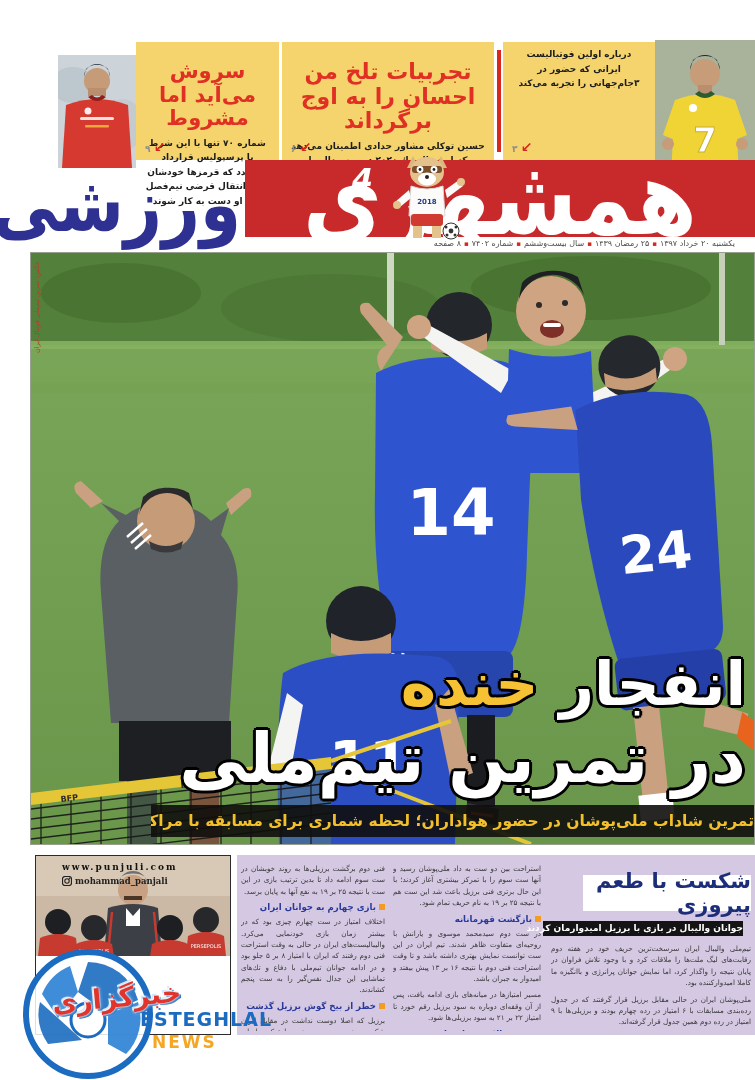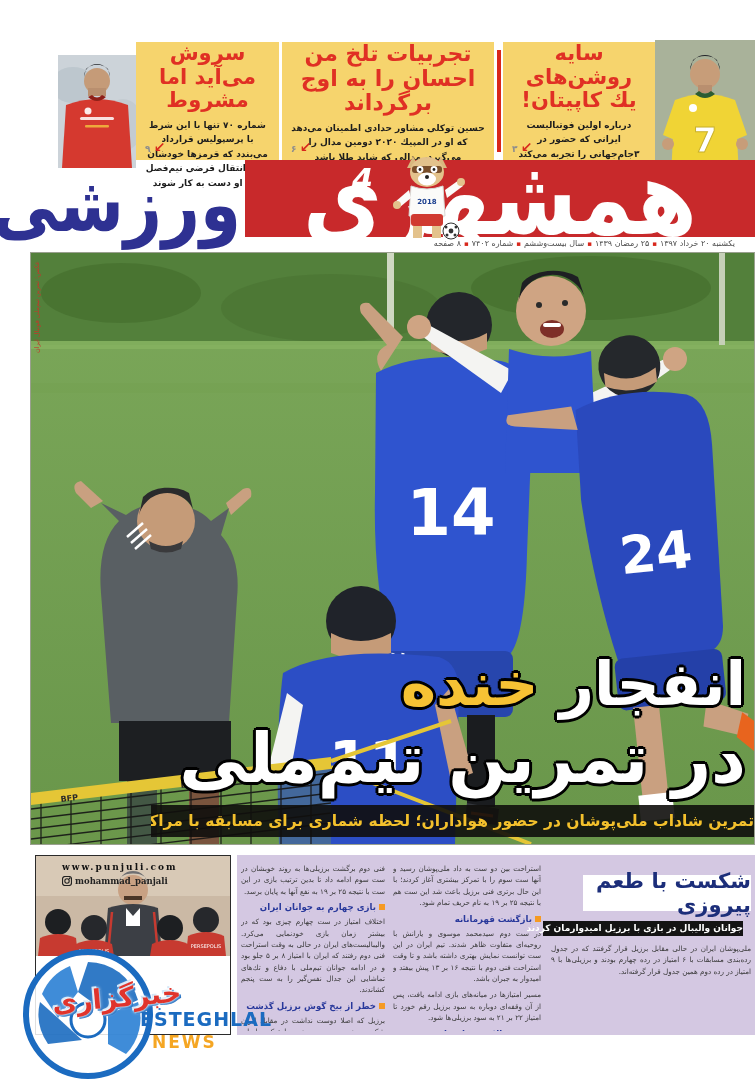--- a/index.html
+++ b/index.html
@@ -2,21 +2,21 @@
 <html lang="fa"><head>
 <meta charset="utf-8">
 <style>
   html,body{margin:0;padding:0;background:#e9e9e9;}
   *{box-sizing:border-box;}
   #paper{position:relative;width:755px;height:1080px;margin:0 auto;background:#fff;
          font-family:"DejaVu Sans",sans-serif;overflow:hidden;}
   .abs{position:absolute;}
   
   .ybox{background:#f6d46d;direction:rtl;text-align:center;}
-  .ybox h2{margin:0 6px 0;font-size:21px;line-height:1.12;color:#e03024;font-weight:bold;}
+  .ybox h2{margin:18px 6px 0;font-size:21px;line-height:1.12;color:#e03024;font-weight:bold;}
   .ybox .dek{margin:5px 9px 0;font-size:9px;font-weight:bold;color:#1d1d1d;line-height:1.62;text-align:center;}
   .pageref{position:absolute;left:9px;bottom:6px;direction:ltr;font-size:9px;color:#8d8d8d;font-weight:bold;}
   .pageref .arr{color:#d8271c;font-size:14px;font-weight:bold;line-height:10px;}
   .redbar{background:#d8271c;}
   
   .mast-red{background:#c8292b;overflow:hidden;text-align:center;}
   .mast-red span{color:#fff;font-weight:bold;font-size:86px;line-height:74px;letter-spacing:3px;
                  display:inline-block;transform:scaleY(1.22);}
   .mast-blue{color:#2e3192;font-weight:bold;font-size:66px;line-height:72px;direction:rtl;transform:scaleY(1.15);transform-origin:top right;}
   .badge4{color:#fff;font-weight:bold;font-size:30px;font-style:italic;}
@@ -77,21 +77,20 @@
   </div>
 
   <div class="abs ybox" style="left:282px;top:42px;width:212px;height:118px;">
     <h2 style="font-size:22px;">تجربیات تلخ من احسان را به اوج برگرداند</h2>
     <div class="dek">حسین توكلی مشاور حدادی اطمینان می‌دهد كه او در المپیك ۲۰۲۰ دومین مدال را می‌گیرد، مدالی كه شاید طلا باشد</div>
     <div class="pageref"><span>۶</span> <span class="arr">↙</span></div>
   </div>
 
   <div class="abs redbar" style="left:497px;top:50px;width:4px;height:102px;"></div>
   <div class="abs ybox" style="left:503px;top:42px;width:152px;height:118px;">
-    <h2>سایه روشن‌های یك كاپیتان!</h2>
     <div class="dek">درباره اولین فوتبالیست ایرانی كه حضور در ۳جام‌جهانی را تجربه می‌كند</div>
     <div class="pageref"><span>۳</span> <span class="arr">↙</span></div>
   </div>
 
   <div class="abs" style="left:655px;top:40px;width:100px;height:197px;">
     <svg width="100" height="197" viewBox="0 0 100 197">
       <rect width="100" height="197" fill="#a9b29a"></rect>
       <rect y="120" width="100" height="77" fill="#97a288"></rect>
       <circle cx="50" cy="34" r="15" fill="#c79d79"></circle>
       <path d="M35,30 a15,15 0 0 1 30,0 l-3,-10 a15,10 0 0 0 -24,0 z" fill="#22242a"></path>
@@ -321,20 +320,21 @@
     
     
   </div>
 
   <div class="abs panel" style="left:237px;top:855px;width:518px;height:180px;">
     <div class="abs art-headbox" style="right:4px;top:20px;width:168px;height:36px;">
       <span>شكست با طعم پیروزی</span>
     </div>
     <div class="abs kicker" style="right:12px;top:66px;width:200px;height:15px;margin-left:44px;">جوانان والیبال در بازی با برزیل امیدوارمان كردند</div>
     <div class="abs artcol" style="right:4px;top:88px;width:200px;height:88px;overflow:hidden;">
+        <p class="bodytext">تیم‌ملی والیبال ایران سرسخت‌ترین حریف خود در هفته دوم رقابت‌های لیگ ملت‌ها را ملاقات كرد و با وجود تلاش فراوان در پایان نتیجه را واگذار كرد، اما نمایش جوانان پرانرژی و با‌انگیزه ما كاملا امیدوار‌كننده بود.</p>
         <p class="bodytext">ملی‌پوشان ایران در حالی مقابل برزیل قرار گرفتند كه در جدول رده‌بندی مسابقات با ۶ امتیاز در رده چهارم بودند و برزیلی‌ها با ۹ امتیاز در رده دوم همین جدول قرار گرفته‌اند.</p>
       </div>
     <div class="abs artcol" style="right:214px;top:8px;width:148px;height:168px;overflow:hidden;">
         <p class="bodytext">استراحت بین دو ست به داد ملی‌پوشان رسید و آنها ست سوم را با تمركز بیشتری آغاز كردند؛ با این حال برتری فنی برزیل باعث شد این ست هم با نتیجه ۲۵ بر ۱۹ به نام حریف تمام شود.</p>
         <div class="subhead">
           <span class="bullet"></span>
           <span>بازگشت قهرمانانه</span>
         </div>
         <p class="bodytext">در ست دوم سیدمحمد موسوی و یارانش با روحیه‌ای متفاوت ظاهر شدند. تیم ایران در این ست توانست نمایش بهتری داشته باشد و تا وقت استراحت فنی دوم با نتیجه ۱۶ بر ۱۳ پیش بیفتد و امیدوار به جبران باشد.</p>
         <p class="bodytext">مسیر امتیازها در میانه‌های بازی ادامه یافت، پس از آن وقفه‌ای دوباره به سود برزیل رقم خورد تا امتیاز ۲۲ بر ۲۱ به سود برزیلی‌ها شود.</p>

